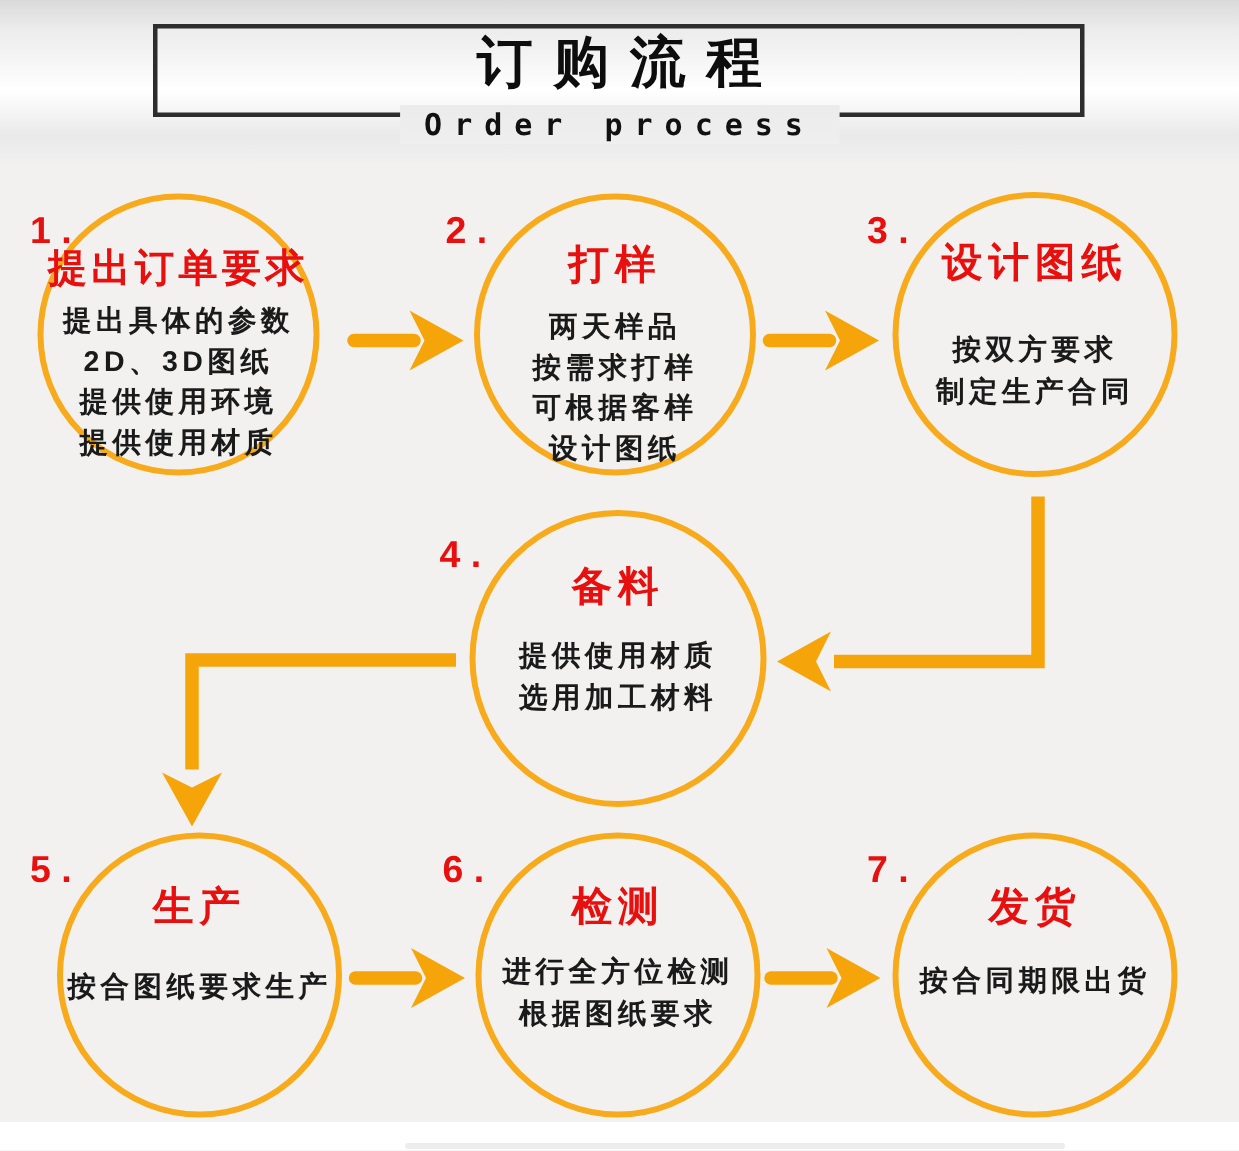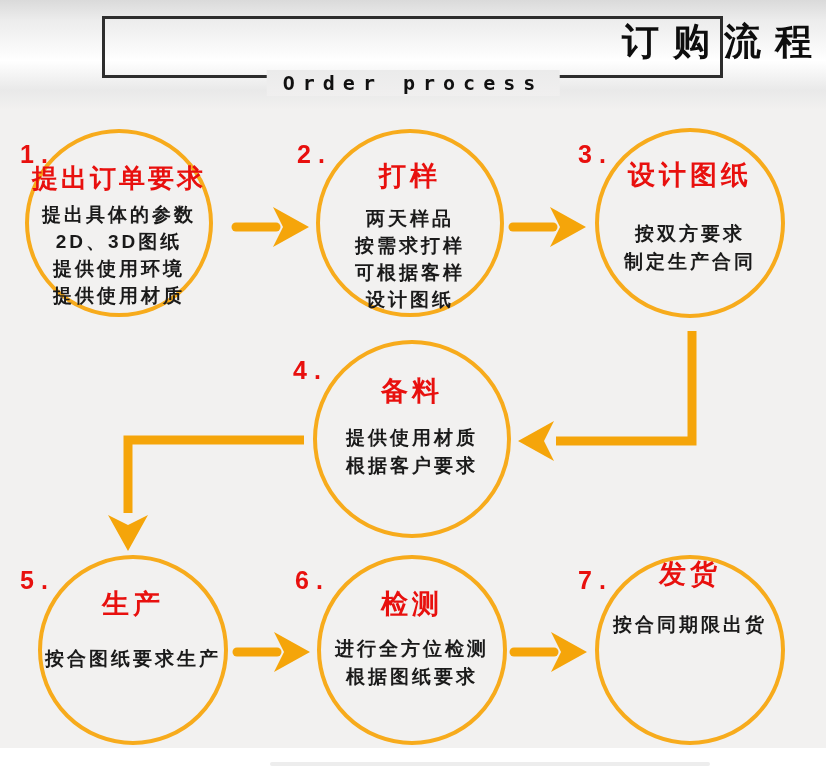--- a/index.html
+++ b/index.html
@@ -17,21 +17,21 @@
   .banner{
     position:absolute;left:0;top:0;width:826px;height:110px;
     background:linear-gradient(180deg,#dadada 0%,#ececec 18%,#fafafa 46%,#ffffff 55%,#e9e9e9 82%,#f2f1f0 100%);
   }
   .title-box{
     position:absolute;left:102px;top:16px;width:615px;height:56px;
     border:3px solid #2d2d2d;
   }
   .title-cn{
     position:absolute;left:0;top:21px;width:826px;
-    text-align:right;
+    text-align:center;
     font-family:"DejaVu Serif","Liberation Serif",serif;
     font-weight:bold;font-size:37px;line-height:40px;
     color:#0d0d0d;letter-spacing:14px;padding-left:14px;box-sizing:border-box;
   }
   .title-en{
     position:absolute;top:70px;left:50%;transform:translateX(-50%);
     font-family:"DejaVu Sans Mono","Liberation Mono",monospace;
     font-weight:bold;font-size:20px;line-height:26px;
     color:#111;letter-spacing:8px;white-space:nowrap;
     background:linear-gradient(180deg,#ebebeb,#f0efef);
@@ -52,21 +52,21 @@
   .c-title{
     font-weight:bold;color:#E8100E;font-size:27px;line-height:30px;
     letter-spacing:4px;white-space:nowrap;
   }
   .c1 .c-title{margin-top:30px;font-size:26px;letter-spacing:3px;}
   .c2 .c-title{margin-top:28px;}
   .c3 .c-title{margin-top:28px;}
   .c4 .c-title{margin-top:32px;}
   .c5 .c-title{margin-top:30px;}
   .c6 .c-title{margin-top:30px;}
-  .c7 .c-title{}
+  .c7 .c-title{margin-top:30px;}
   .c-lines{font-weight:bold;color:#1a1a1a;font-size:19px;letter-spacing:3px;}
   .c-lines div{white-space:nowrap;}
   .c1 .c-lines{margin-top:8px;line-height:27px;}
   .c2 .c-lines{margin-top:14px;line-height:27px;}
   .c3 .c-lines{margin-top:30px;line-height:28px;}
   .c4 .c-lines{margin-top:18px;line-height:28px;}
   .c5 .c-lines{margin-top:26px;line-height:27px;}
   .c6 .c-lines{margin-top:16px;line-height:28px;}
   .c7 .c-lines{margin-top:22px;line-height:27px;}
   
@@ -170,21 +170,21 @@
     <div class="c-lines">
       <div>按双方要求</div>
       <div>制定生产合同</div>
     </div>
   </div>
 
   <div class="circle c4">
     <div class="c-title">备料</div>
     <div class="c-lines">
       <div>提供使用材质</div>
-      <div>根据客户要求</div>
+      <div>选用加工材料</div>
     </div>
   </div>
 
   <div class="circle c5">
     <div class="c-title">生产</div>
     <div class="c-lines">
       <div>按合图纸要求生产</div>
     </div>
   </div>
 

